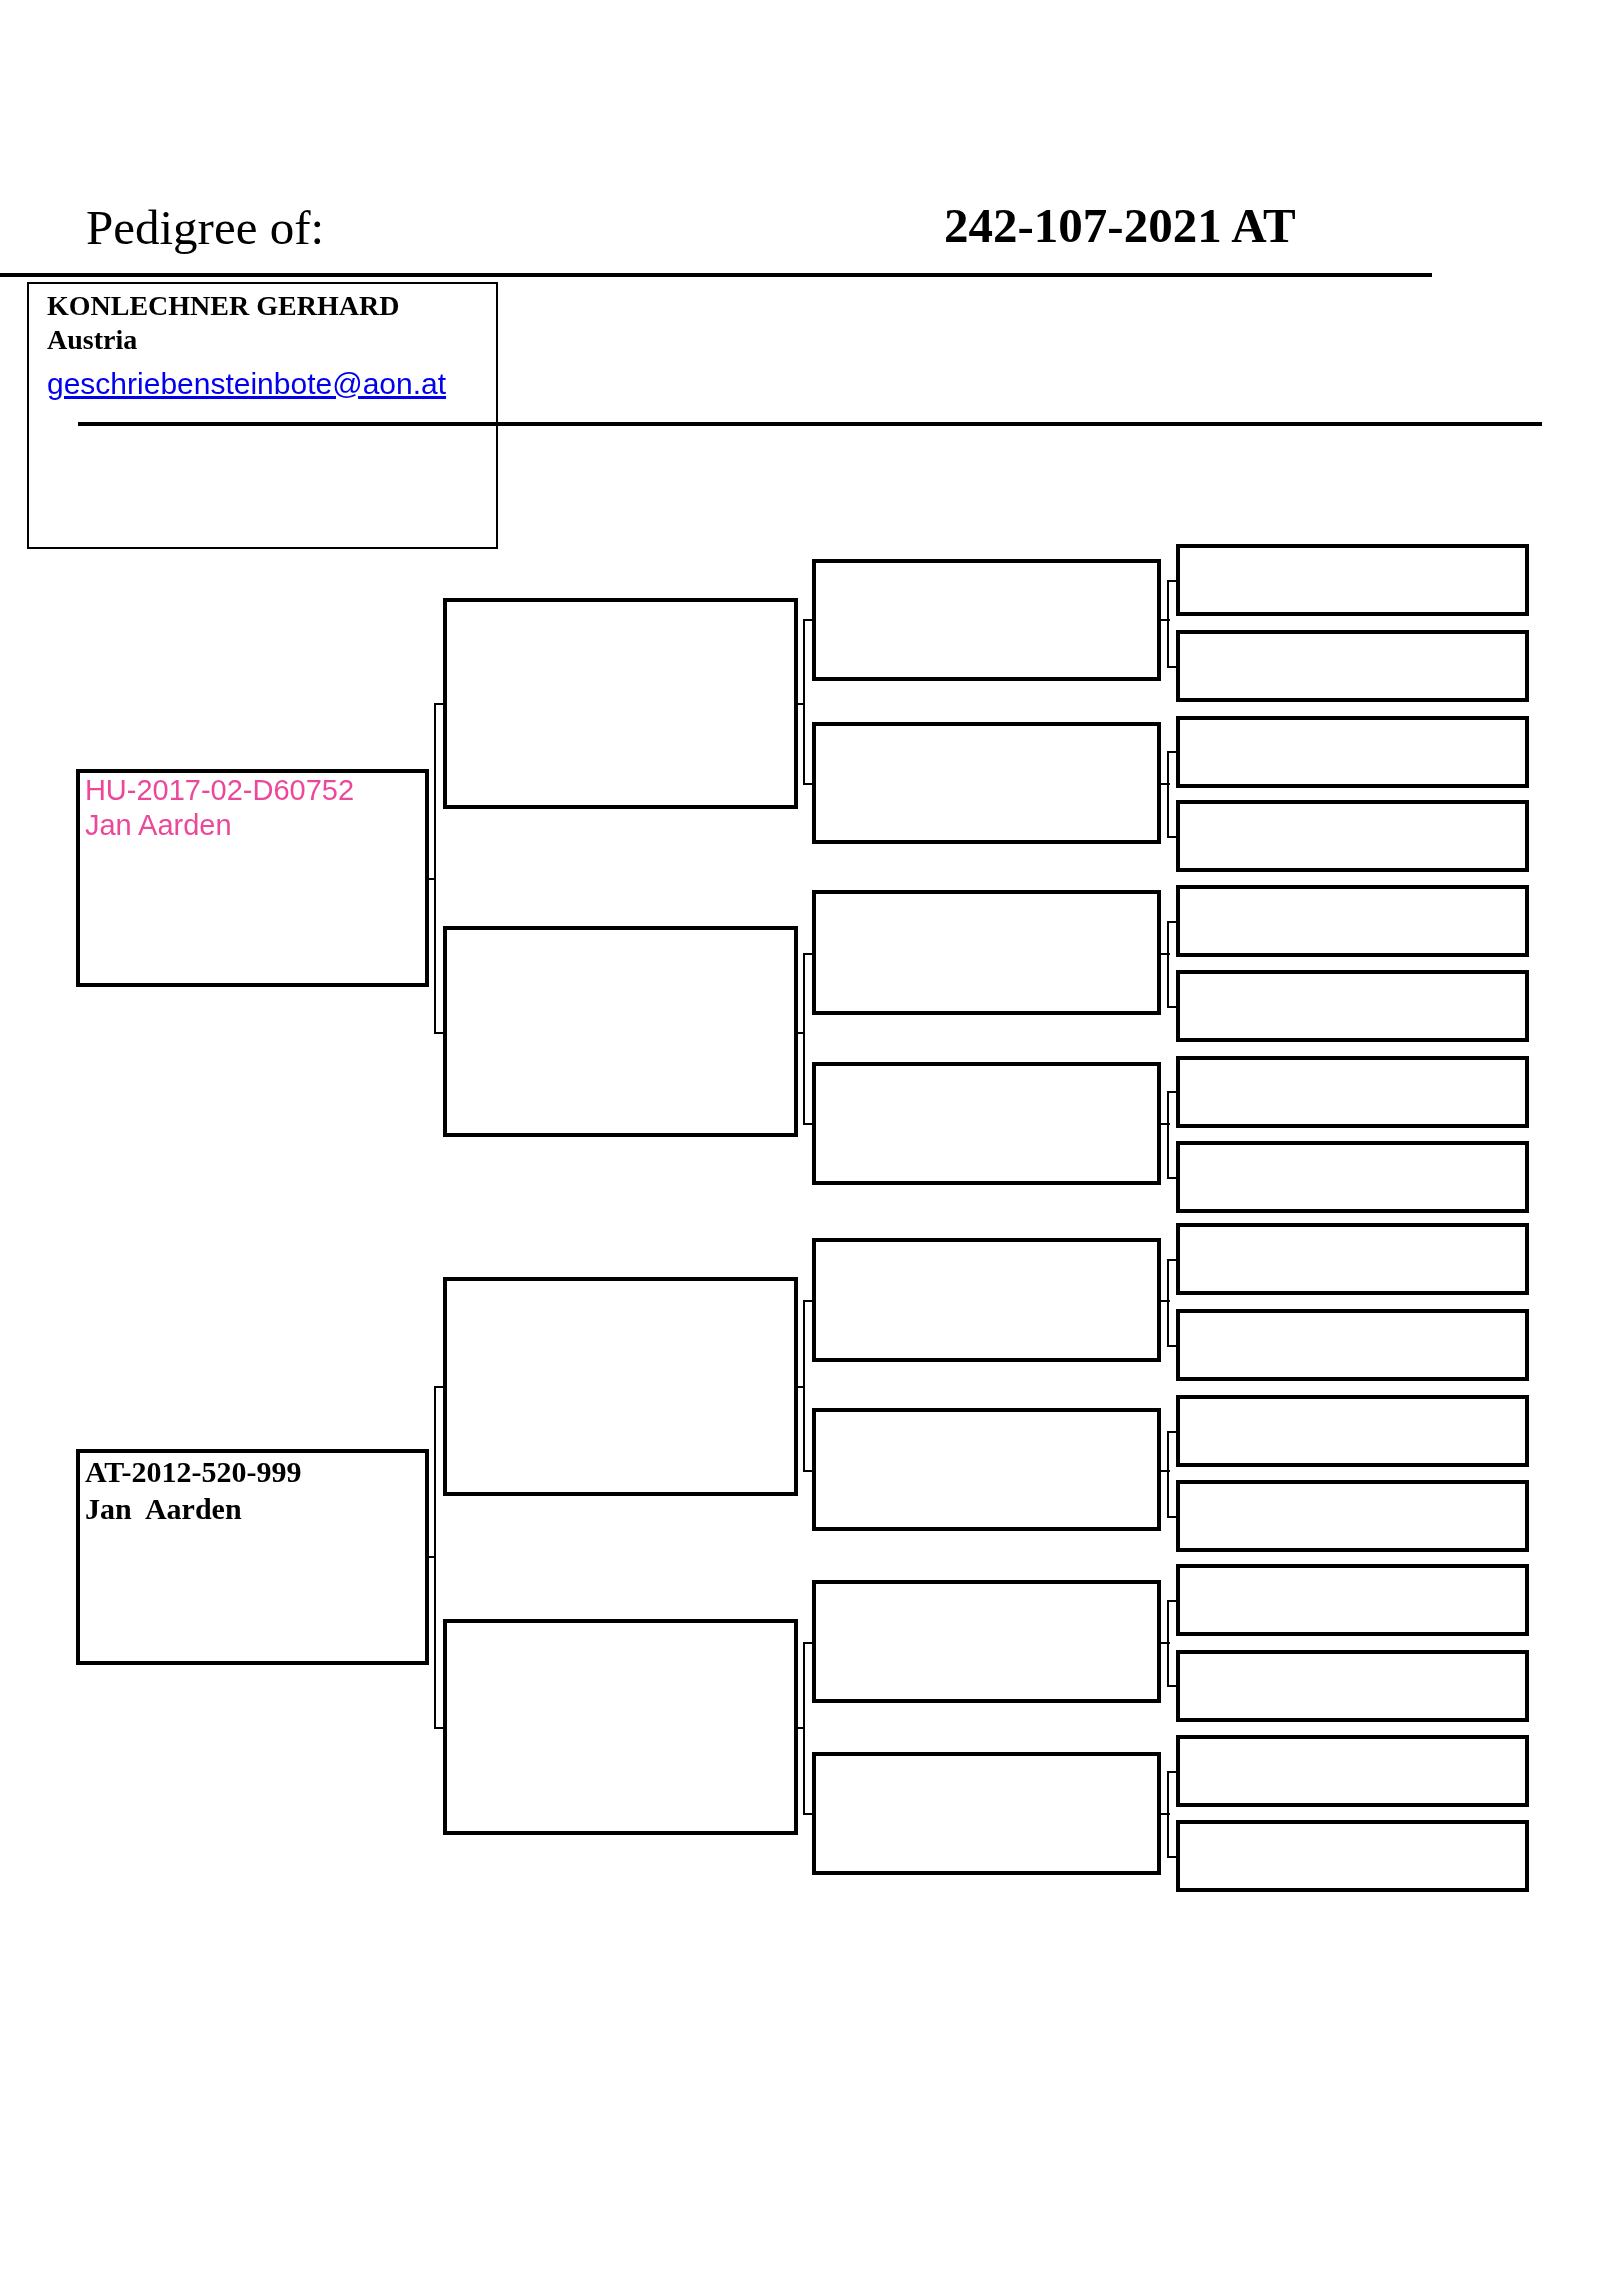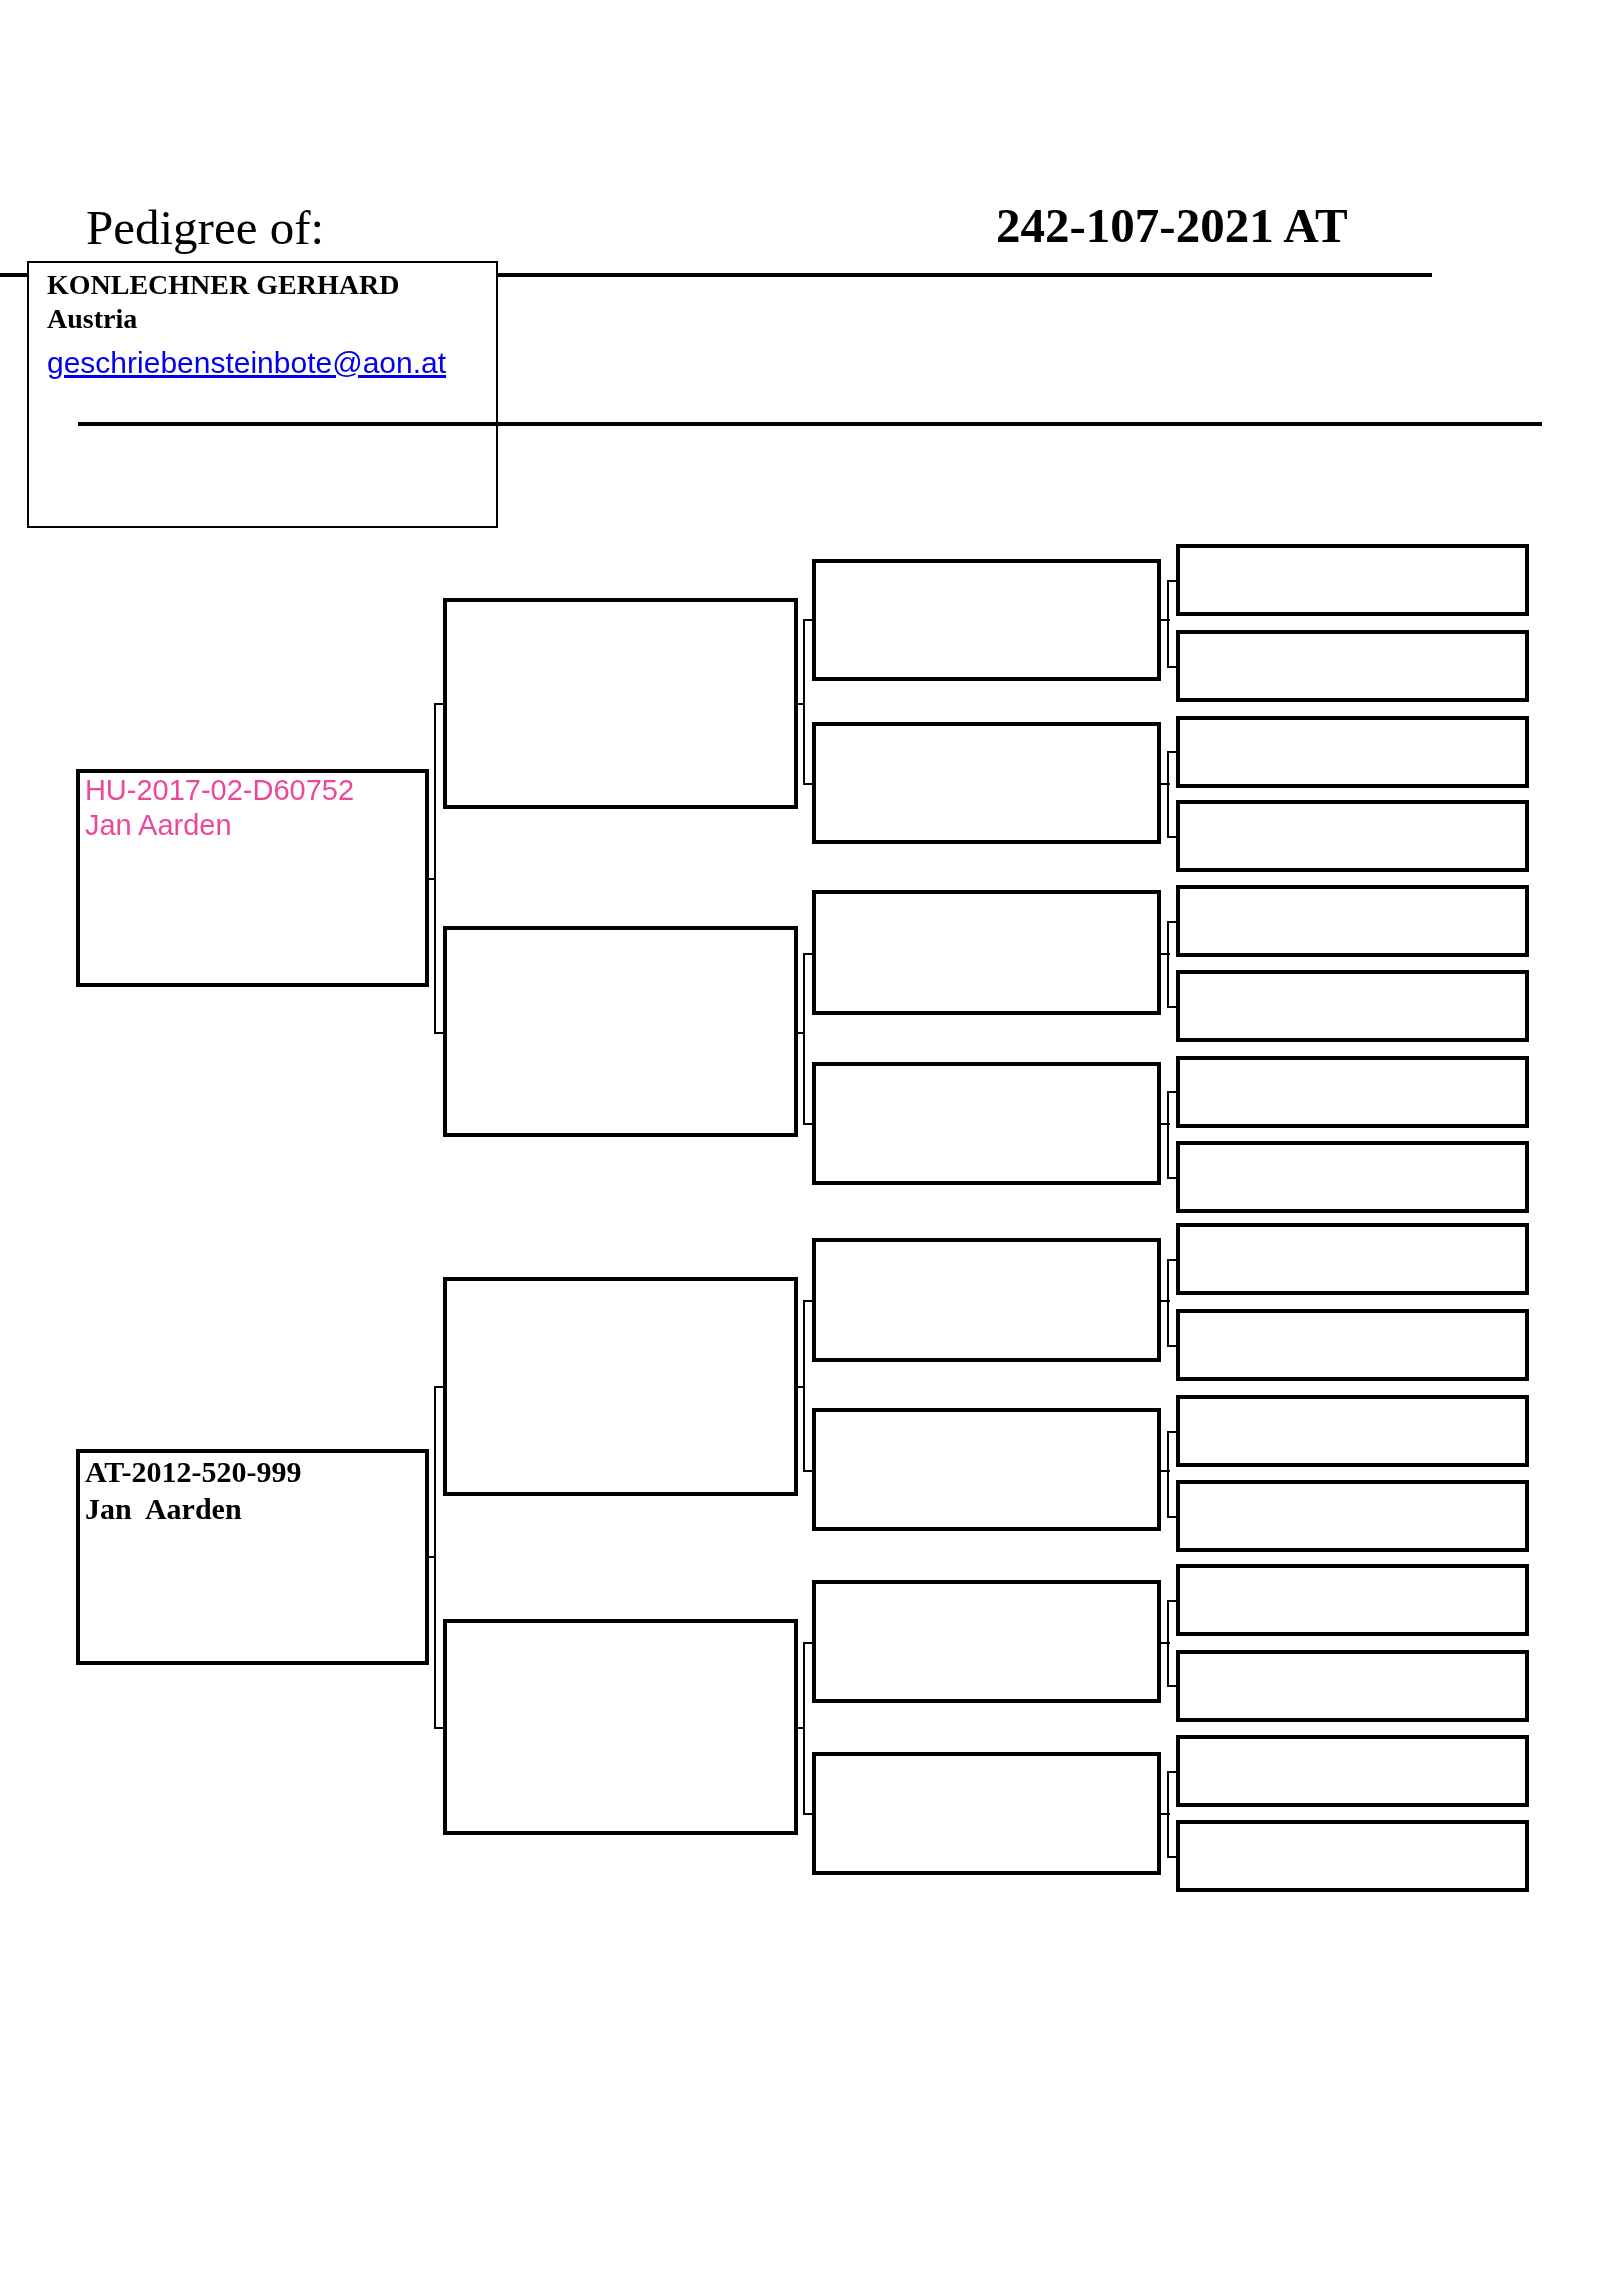--- a/index.html
+++ b/index.html
@@ -1,23 +1,23 @@
 <!DOCTYPE html>
 <html><head>
 <meta charset="utf-8">
 <style>
   html,body{margin:0;padding:0;background:#fff;}
   .page{position:relative;width:1621px;height:2293px;background:#ffffff;overflow:hidden;
         font-family:"Liberation Serif","DejaVu Serif",serif;color:#000;}
   .page-title{position:absolute;left:86px;top:201px;font-size:49px;font-weight:normal;line-height:1.1;}
-  .ring-number{position:absolute;left:996px;top:199px;font-size:49px;font-weight:bold;line-height:1.1;}
+  .ring-number{position:absolute;left:944px;top:199px;font-size:49px;font-weight:bold;line-height:1.1;}
   .hrule{position:absolute;background:#000;height:3.9px;}
   .rule1{left:0;top:273px;width:1432px;}
   .rule2{left:78px;top:422px;width:1464px;z-index:6;}
-  .address-box{position:absolute;left:27.4px;top:261px;width:471px;height:267px;
+  .address-box{position:absolute;left:27.4px;top:282px;width:471px;height:267px;
                border:2.9px solid #000;box-sizing:border-box;background:#fff;z-index:5;
                padding:4.9px 0 0 17.6px;}
   .address-line{font-size:28px;font-weight:bold;line-height:34px;white-space:pre-wrap;}
   .email-link{display:inline-block;margin-top:9.8px;font-family:"Liberation Sans","DejaVu Sans",sans-serif;
               font-size:30px;font-weight:normal;color:#0000EE;text-decoration:underline;line-height:34px;}
   .tree{position:absolute;left:0;top:0;width:100%;height:100%;}
   .pbox{position:absolute;border:4.9px solid #000;background:#fff;box-sizing:border-box;z-index:3;}
   .pbox .txt{white-space:pre-wrap;padding:1px 4.9px;}
   .style-sans .txt{font-family:"Liberation Sans","DejaVu Sans",sans-serif;font-size:29px;
                    line-height:33px;color:#ec4899;font-weight:normal;}

